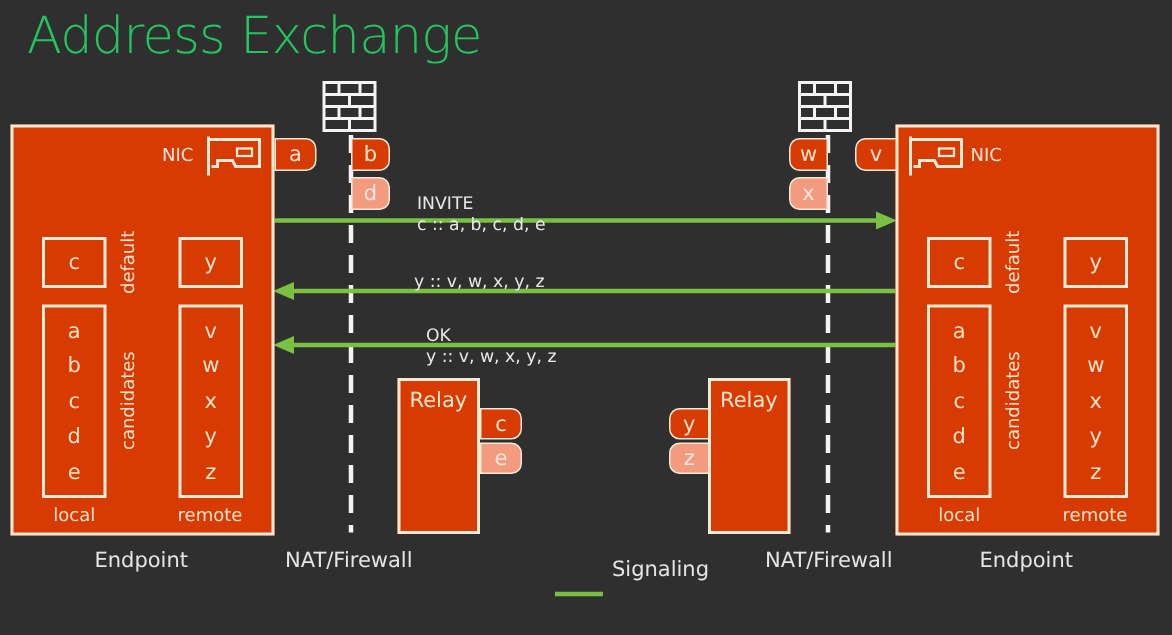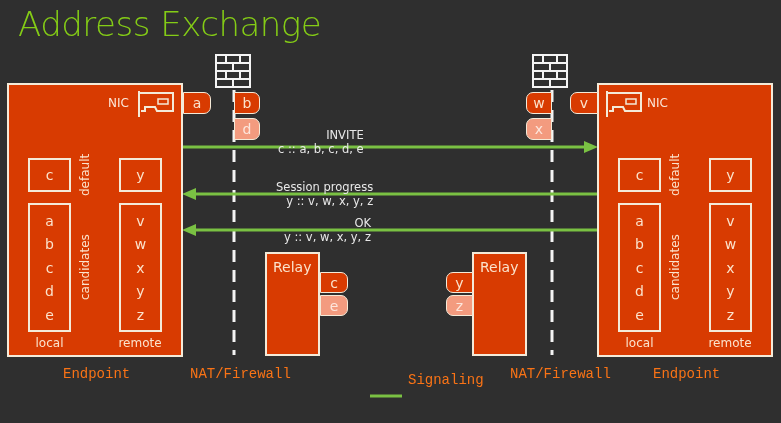--- a/index.html
+++ b/index.html
@@ -1,32 +1,32 @@
 <!DOCTYPE html>
 <html><head>
 <meta charset="utf-8">
 <style>
   html, body { margin:0; padding:0; }
   body { width:781px; height:423px; background:#2f2f2f; position:relative; overflow:hidden;
          font-family:"DejaVu Sans", sans-serif; color:#f2f2f2; }
   .abs { position:absolute; }
-  .title { left:18px; top:4px; font-size:34px; font-weight:300; letter-spacing:-0.5px; color:#84cc16; }
+  .title { left:18px; top:4px; font-size:34px; font-weight:300; letter-spacing:-0.5px; color:#22c55e; }
   .endpoint { background:#d83b01; border:2px solid #f4ead8; box-sizing:border-box; }
   .nic-label { font-size:12px; color:#fbe7d9; }
   .tag { background:#d83b01; border:1.5px solid #f4ead8; color:#fbe3cc; font-size:14px;
          text-align:center; line-height:20px; box-sizing:border-box; }
   .tag.light { background:#f39b7f; color:#fde6dc; }
   .tag.rr { border-radius:0 7px 7px 0; }
   .tag.rl { border-radius:7px 0 0 7px; }
   .box { border:2px solid #f4ead8; box-sizing:border-box; color:#fbe3cc; font-size:14px; text-align:center; }
   .cand { display:flex; flex-direction:column; align-items:center; justify-content:space-evenly; }
   .vlabel { font-size:12px; color:#fbe3cc; transform-origin:left top; white-space:nowrap; }
   .small { font-size:12px; color:#fbe3cc; text-align:center; }
-  .caption { font-size:14px; color:#f97316;font-family:Liberation Mono, monospace; }
-  .msg { font-size:11.5px; color:#e8e8e8; line-height:14px; white-space:nowrap;text-align:right; }
+  .caption { font-size:14px; color:#e5e5e5; }
+  .msg { font-size:11.5px; color:#e8e8e8; line-height:14px; white-space:nowrap; }
   .relay { background:#d83b01; border:2px solid #f4ead8; box-sizing:border-box; }
   .relay-label { font-size:14px; color:#fbe3cc; }
   svg.overlay { position:absolute; left:0; top:0; }
 </style>
 </head>
 <body>
 
 <div class="abs title">Address Exchange</div>
 
 <svg class="overlay" width="781" height="423">
@@ -109,21 +109,20 @@
 
 <div class="abs tag rr" style="left:234px;top:92px;width:26px;height:22px;">b</div>
 <div class="abs tag rr light" style="left:234px;top:118px;width:26px;height:22px;">d</div>
 <div class="abs caption" style="left:190px;top:366px;">NAT/Firewall</div>
 
 <div class="abs msg" style="left:278px;top:128px;">
   <div>INVITE</div>
   <div>c :: a, b, c, d, e</div>
 </div>
 <div class="abs msg" style="left:276px;top:180px;">
-  <div>Session progress</div>
   <div>y :: v, w, x, y, z</div>
 </div>
 <div class="abs msg" style="left:284px;top:216px;">
   <div>OK</div>
   <div>y :: v, w, x, y, z</div>
 </div>
 
 <div class="abs relay" style="left:265px;top:252px;width:55px;height:104px;"></div>
 <div class="abs relay-label" style="left:273px;top:259px;">Relay</div>
 <div class="abs tag rr" style="left:320px;top:272px;width:28px;height:21px;">c</div>

